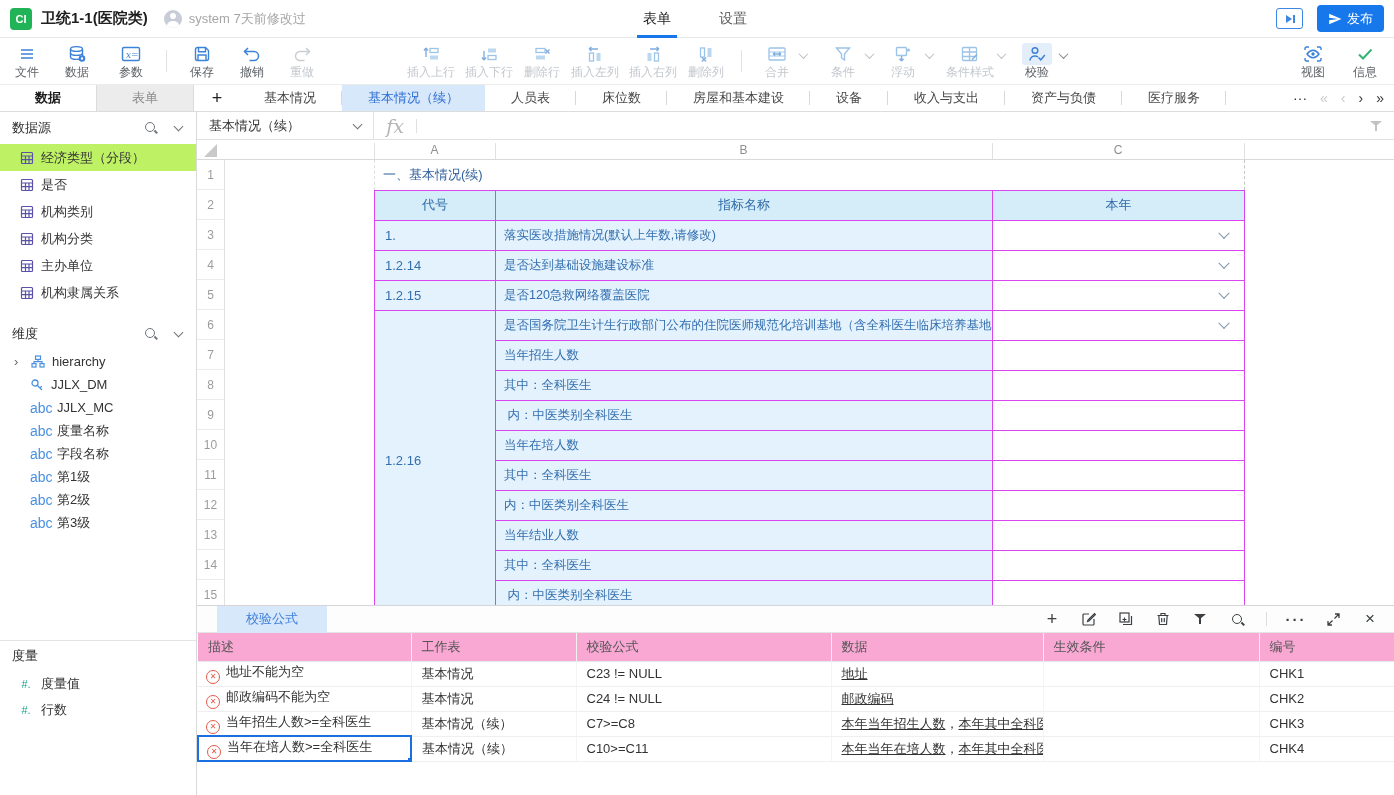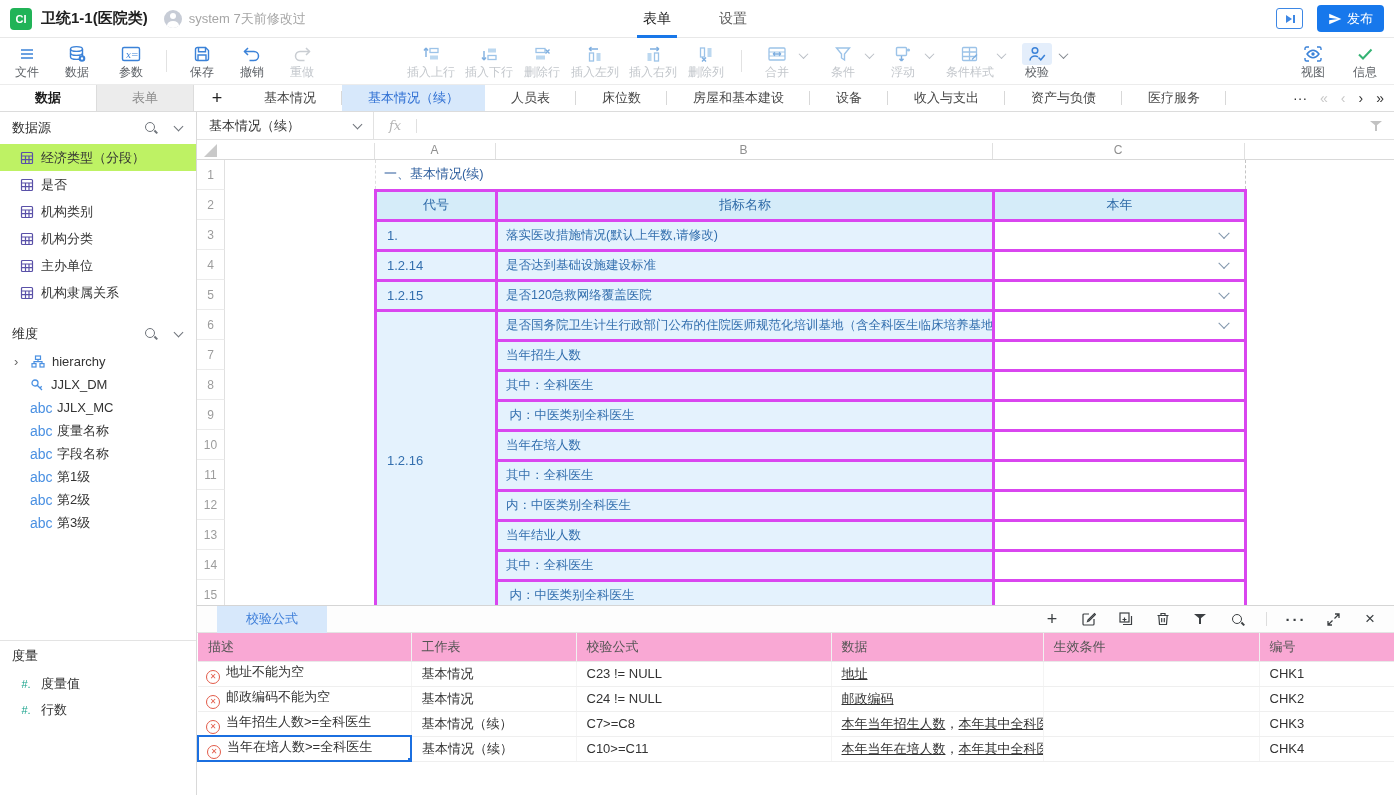--- a/index.html
+++ b/index.html
@@ -73,39 +73,39 @@
   .side-divider { height:1px; background:#e3e3e3; margin-top:14px; flex:none; }
   .measure-item { height:26px; display:flex; align-items:center; gap:7px; padding-left:18px; cursor:pointer; }
 
   
   .editor { flex:1; display:flex; flex-direction:column; min-width:0; }
 
   
   .fbar { height:28px; border-bottom:1px solid #e2e2e2; display:flex; align-items:center; flex:none; }
   .namebox { width:177px; height:100%; border-right:1px solid #e2e2e2; display:flex; align-items:center; padding:0 12px; cursor:pointer; }
   .namebox .nb-label { flex:1; color:#333; }
-  .fx { width:42px; text-align:center; font-family:"DejaVu Serif", serif; font-style:italic; color:#b4b4b4; font-size:13px; }
+  .fx { width:42px; text-align:center; font-family:"DejaVu Serif", serif; font-style:italic; color:#b4b4b4; font-size:19px; }
   .fx-divider { width:1px; height:14px; background:#e0e0e0; }
   .fbar-input { flex:1; height:100%; }
   .fbar-filter { width:12px; height:10px; margin:0 12px 0 6px; position:relative; }
   .fbar-filter::before { content:''; position:absolute; left:0; top:0; border-left:6px solid transparent; border-right:6px solid transparent; border-top:5px solid #c2c2c2; }
   .fbar-filter::after { content:''; position:absolute; left:5px; top:4px; width:2px; height:6px; background:#c2c2c2; }
 
   
   .colhdr { height:20px; border-bottom:1px solid #d9d9d9; position:relative; flex:none; color:#8f8f8f; font-size:12px; }
   .colhdr .corner-tri { position:absolute; left:7px; top:4px; width:0; height:0; border-left:13px solid transparent; border-bottom:13px solid #c9c9c9; }
   .col-letter { position:absolute; top:0; height:20px; display:flex; align-items:center; justify-content:center; cursor:pointer; }
   .colline { position:absolute; top:3px; bottom:0; width:1px; background:#e0e0e0; }
 
   
   .grid { flex:1; position:relative; overflow:hidden; background:#fff; min-height:0; }
   .rowhdrs { position:absolute; left:0; top:0; width:28px; }
   .rowhdr { height:30px; display:flex; align-items:center; justify-content:center; color:#9c9c9c; font-size:12px; border-right:1px solid #e0e0e0; border-bottom:1px solid #ebebeb; cursor:pointer; }
   table.form-table { position:absolute; left:177px; top:0; border-collapse:collapse; table-layout:fixed; width:870px; }
-  .form-table td { height:30px; border:3px solid #d946ef; background:#e4f2fd; color:#336fae; font-size:13px; padding:0 8px; white-space:pre; overflow:hidden; cursor:cell; }
+  .form-table td { height:30px; border:1px solid #d946ef; background:#e4f2fd; color:#336fae; font-size:13px; padding:0 8px; white-space:pre; overflow:hidden; cursor:cell; }
   .form-table .title-row td { background:#fff; border:none; border-left:1px dashed #dedede; border-right:1px dashed #c4c4c4; color:#2f5f9e; }
   .form-table .head-row td { background:#d5ecf9; color:#2f6ba8; text-align:center; }
   .form-table td.code { padding-left:10px; }
   .form-table td.name { font-size:12.5px; }
   .form-table td.year { background:#fff; position:relative; }
   .form-table td.year .chev { position:absolute; right:16px; top:50%; width:8px; height:8px; border-right:1.7px solid #8096ac; border-bottom:1.7px solid #8096ac; transform:translateY(-72%) rotate(45deg); }
 
   
   .vpanel { height:190px; flex:none; border-top:1px solid #d5d5d5; display:flex; flex-direction:column; background:#fff; }
   .vtabbar { height:27px; flex:none; border-bottom:1px solid #e4e4e4; display:flex; align-items:center; background:#fdfdfd; }

